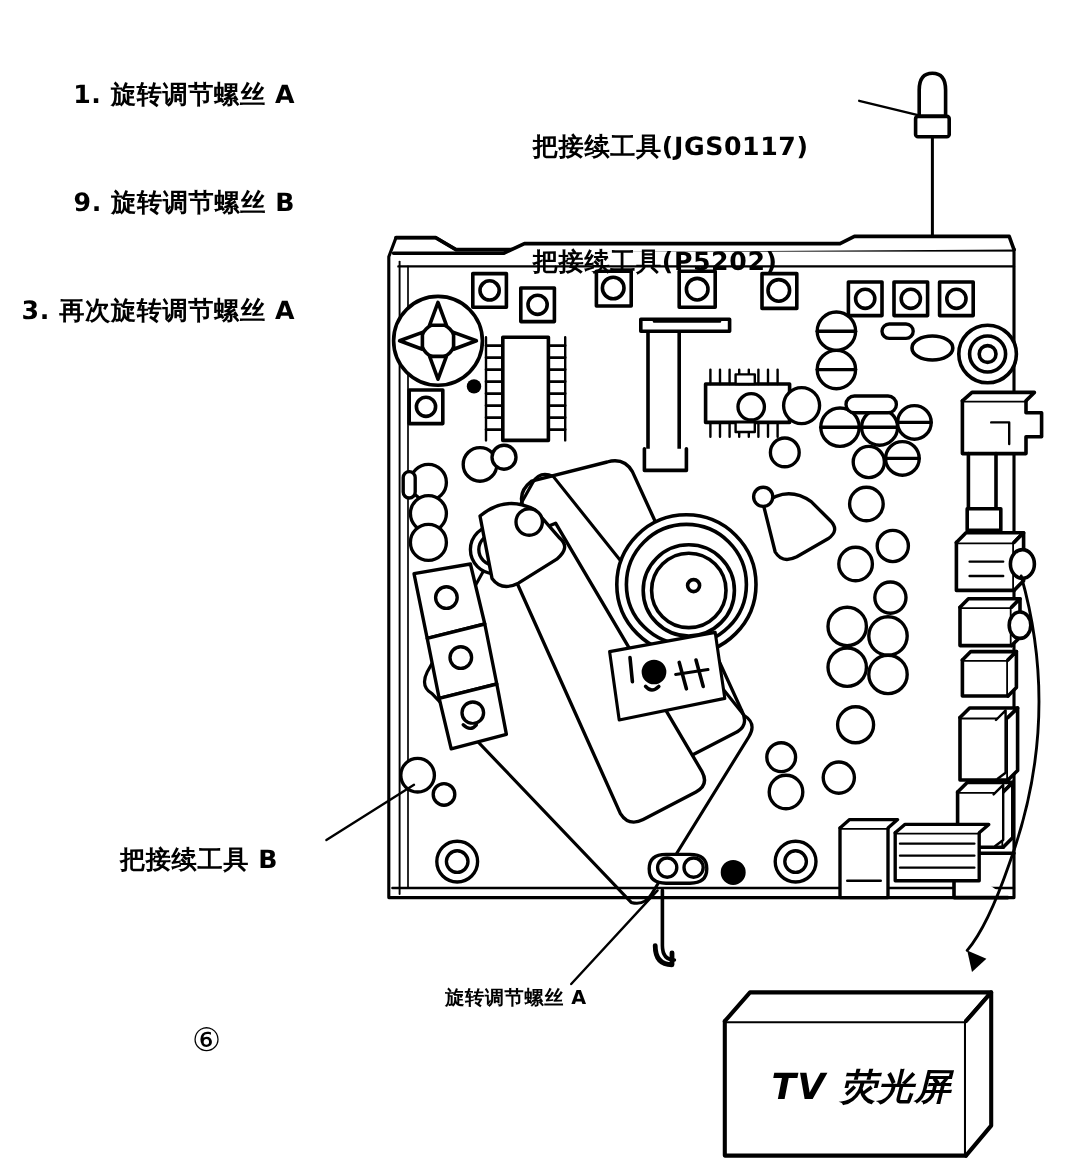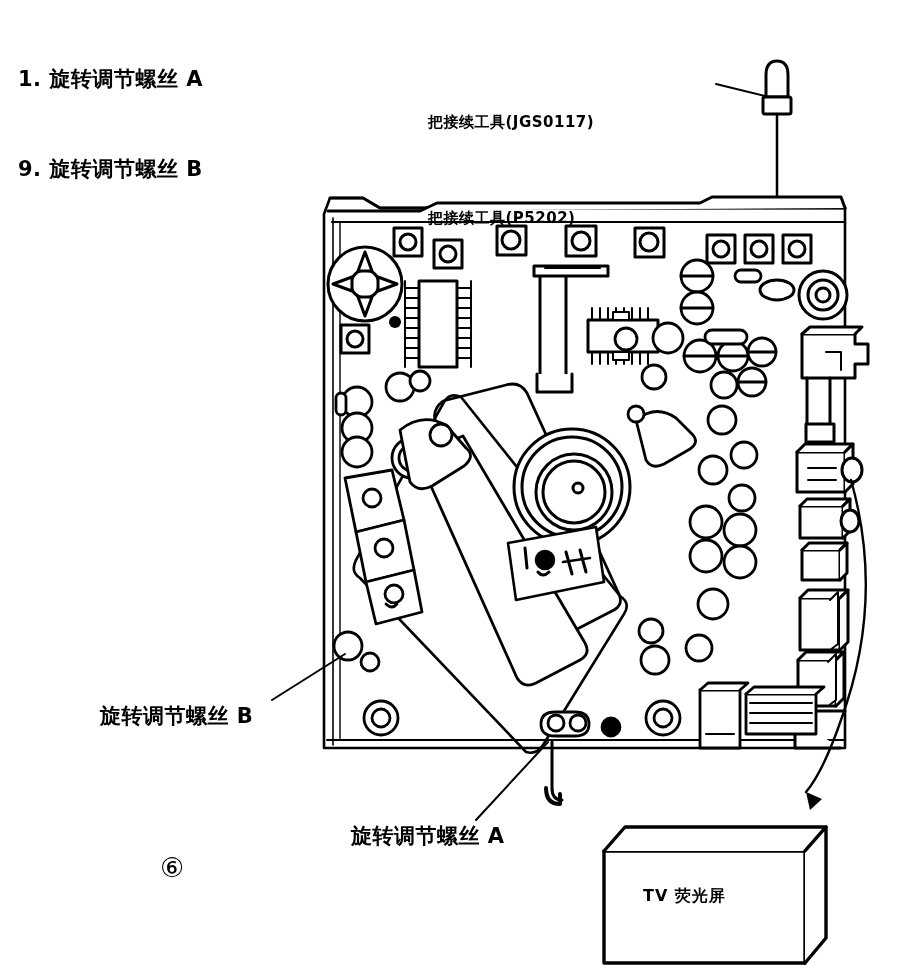--- a/index.html
+++ b/index.html
@@ -3,25 +3,25 @@
 <meta charset="utf-8">
 <style>
   html,body{margin:0;padding:0;background:#ffffff;}
   body{width:897px;height:975px;overflow:hidden;
        font-family:"DejaVu Sans","Liberation Sans",sans-serif;color:#000;}
   #page{position:relative;width:897px;height:975px;background:#fff;}
   #art{position:absolute;left:0;top:0;width:897px;height:975px;}
 
   .txt{position:absolute;white-space:pre;color:#000;font-weight:700;}
   .steps{left:18px;top:4px;font-size:21px;line-height:30px;letter-spacing:.5px;}
-  .steps div{font-weight:700;}
-  .tool-note{left:428px;top:42px;font-size:15px;line-height:32px;letter-spacing:.5px;}
+  .steps div{font-weight:700;text-align:right;}
+  .tool-note{left:444px;top:42px;font-size:21px;line-height:32px;letter-spacing:.5px;}
   .lbl-b{left:100px;top:702px;font-size:21px;letter-spacing:.5px;}
-  .lbl-a{left:351px;top:822px;font-size:21px;letter-spacing:.5px;}
-  .tv-label{left:643px;top:886px;font-size:16px;letter-spacing:1px;}
+  .lbl-a{left:371px;top:822px;font-size:16px;letter-spacing:.5px;}
+  .tv-label{left:643px;top:886px;font-size:30px;letter-spacing:1px;font-style:italic;}
   .fig-no{left:160px;top:852px;font-size:27px;font-weight:400;}
 </style>
 </head>
 <body>
 
 <div id="page">
 
   <svg id="art" viewBox="0 0 897 975">
     <g fill="none" stroke="#000" stroke-linecap="round" stroke-linejoin="round">
 
@@ -271,28 +271,29 @@
         <path d="M604 851 L625 827 L826 827 L805 851"></path>
         <path d="M805 851 L826 827 L826 938 L805 963"></path>
       </g>
 
     </g>
   </svg>
 
   <div class="txt steps">
     <div>1. 旋转调节螺丝 A</div>
     <div>9. 旋转调节螺丝 B</div>
+    <div>3. 再次旋转调节螺丝 A</div>
   </div>
 
   <div class="txt tool-note">
     <div>把接续工具(JGS0117)</div>
     <div>把接续工具(P5202)</div>
   </div>
 
-  <div class="txt lbl-b">旋转调节螺丝 B</div>
+  <div class="txt lbl-b">把接续工具 B</div>
 
   <div class="txt lbl-a">旋转调节螺丝 A</div>
 
   <div class="txt tv-label">TV 荧光屏</div>
 
   <div class="txt fig-no">⑥</div>
 
 </div>
 
 </body></html>

